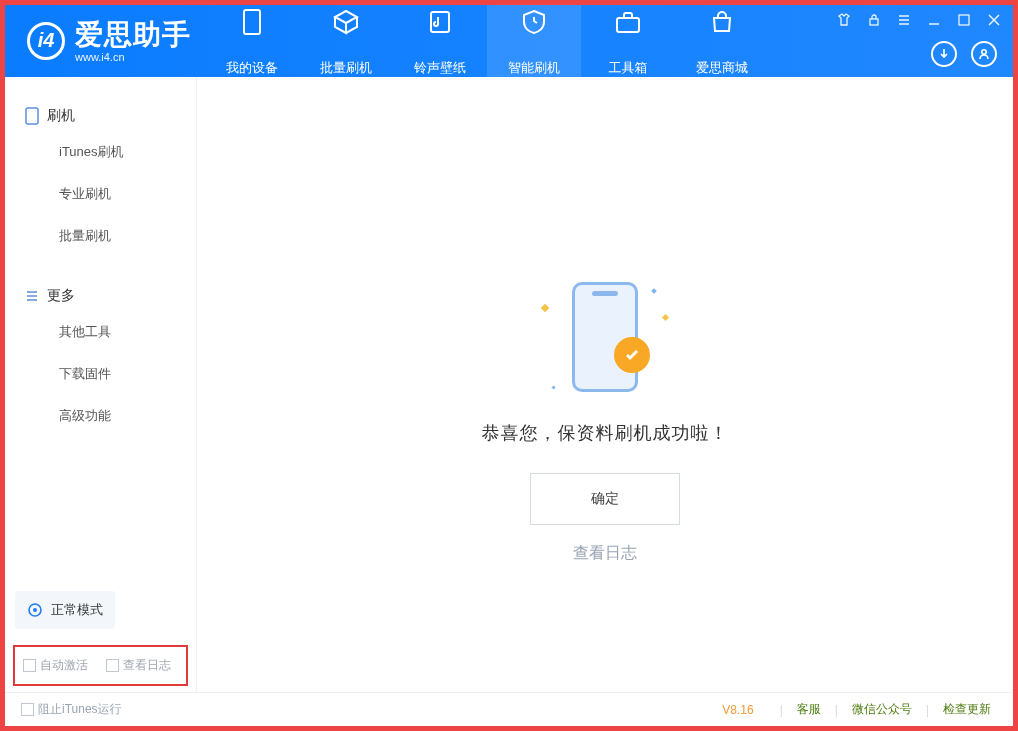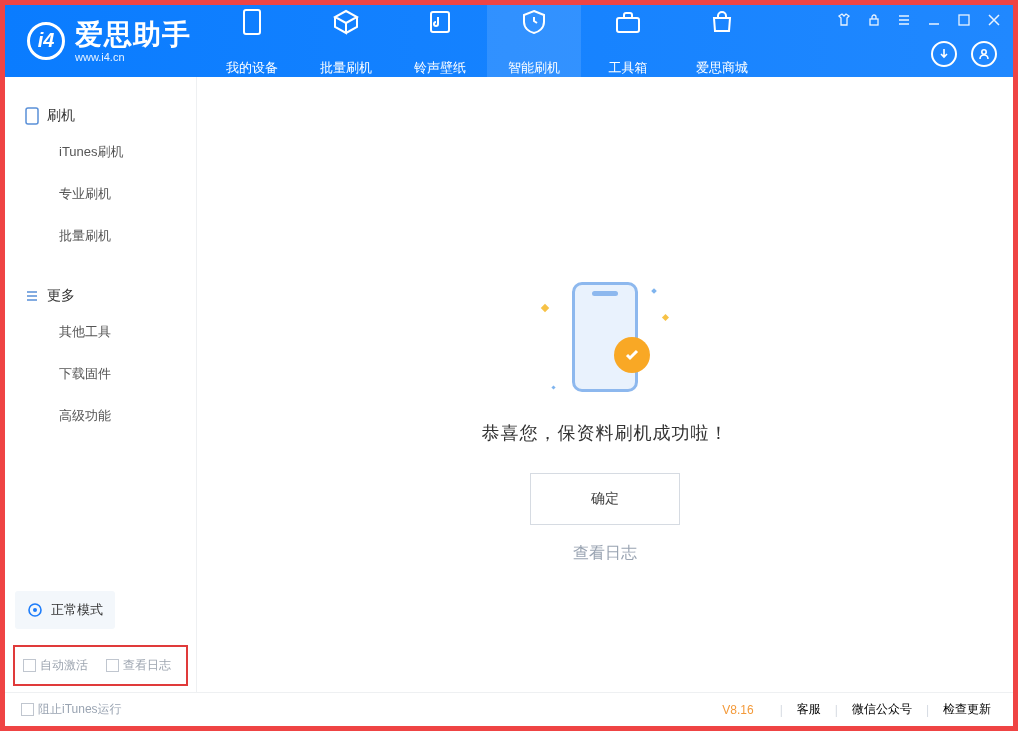--- a/index.html
+++ b/index.html
@@ -57,21 +57,21 @@
 .check-badge { position: absolute; right: 20px; bottom: 24px; width: 36px; height: 36px; background: #f9a825; border-radius: 50%; display:flex; align-items:center; justify-content:center; }
 .check-badge svg { stroke: #fff; stroke-width: 3; fill: none; }
 
 .success-msg { font-size: 18px; color: #333; margin-bottom: 28px; letter-spacing: 1px; }
 .ok-btn { width: 150px; height: 52px; border: 1px solid #d6dbe2; background: #fff; font-size: 14px; color: #444; cursor: pointer; margin-bottom: 18px; }
 .log-link { font-size: 16px; color: #9aa4b2; cursor: pointer; }
 
 .footer { height: 34px; border-top: 1px solid #eef0f2; display: flex; align-items: center; padding: 0 16px; font-size: 12px; color: #9aa4b2; gap: 8px; text-align: right; }
 .footer .spacer { flex: 1; }
 .footer .ver { color: #f39a3a; margin-right: 18px; }
-.footer .link { color: #000000; cursor: pointer; padding: 0 6px; }
+.footer .link { color: #4d7c0f; cursor: pointer; padding: 0 6px; }
 .footer .sep { color: #d6dbe2; }
 </style>
 </head>
 <body>
 
 <div class="window">
   <div class="titlebar">
     <div class="logo-block">
       <div class="logo-circle">i4</div>
       <div class="logo-text">

